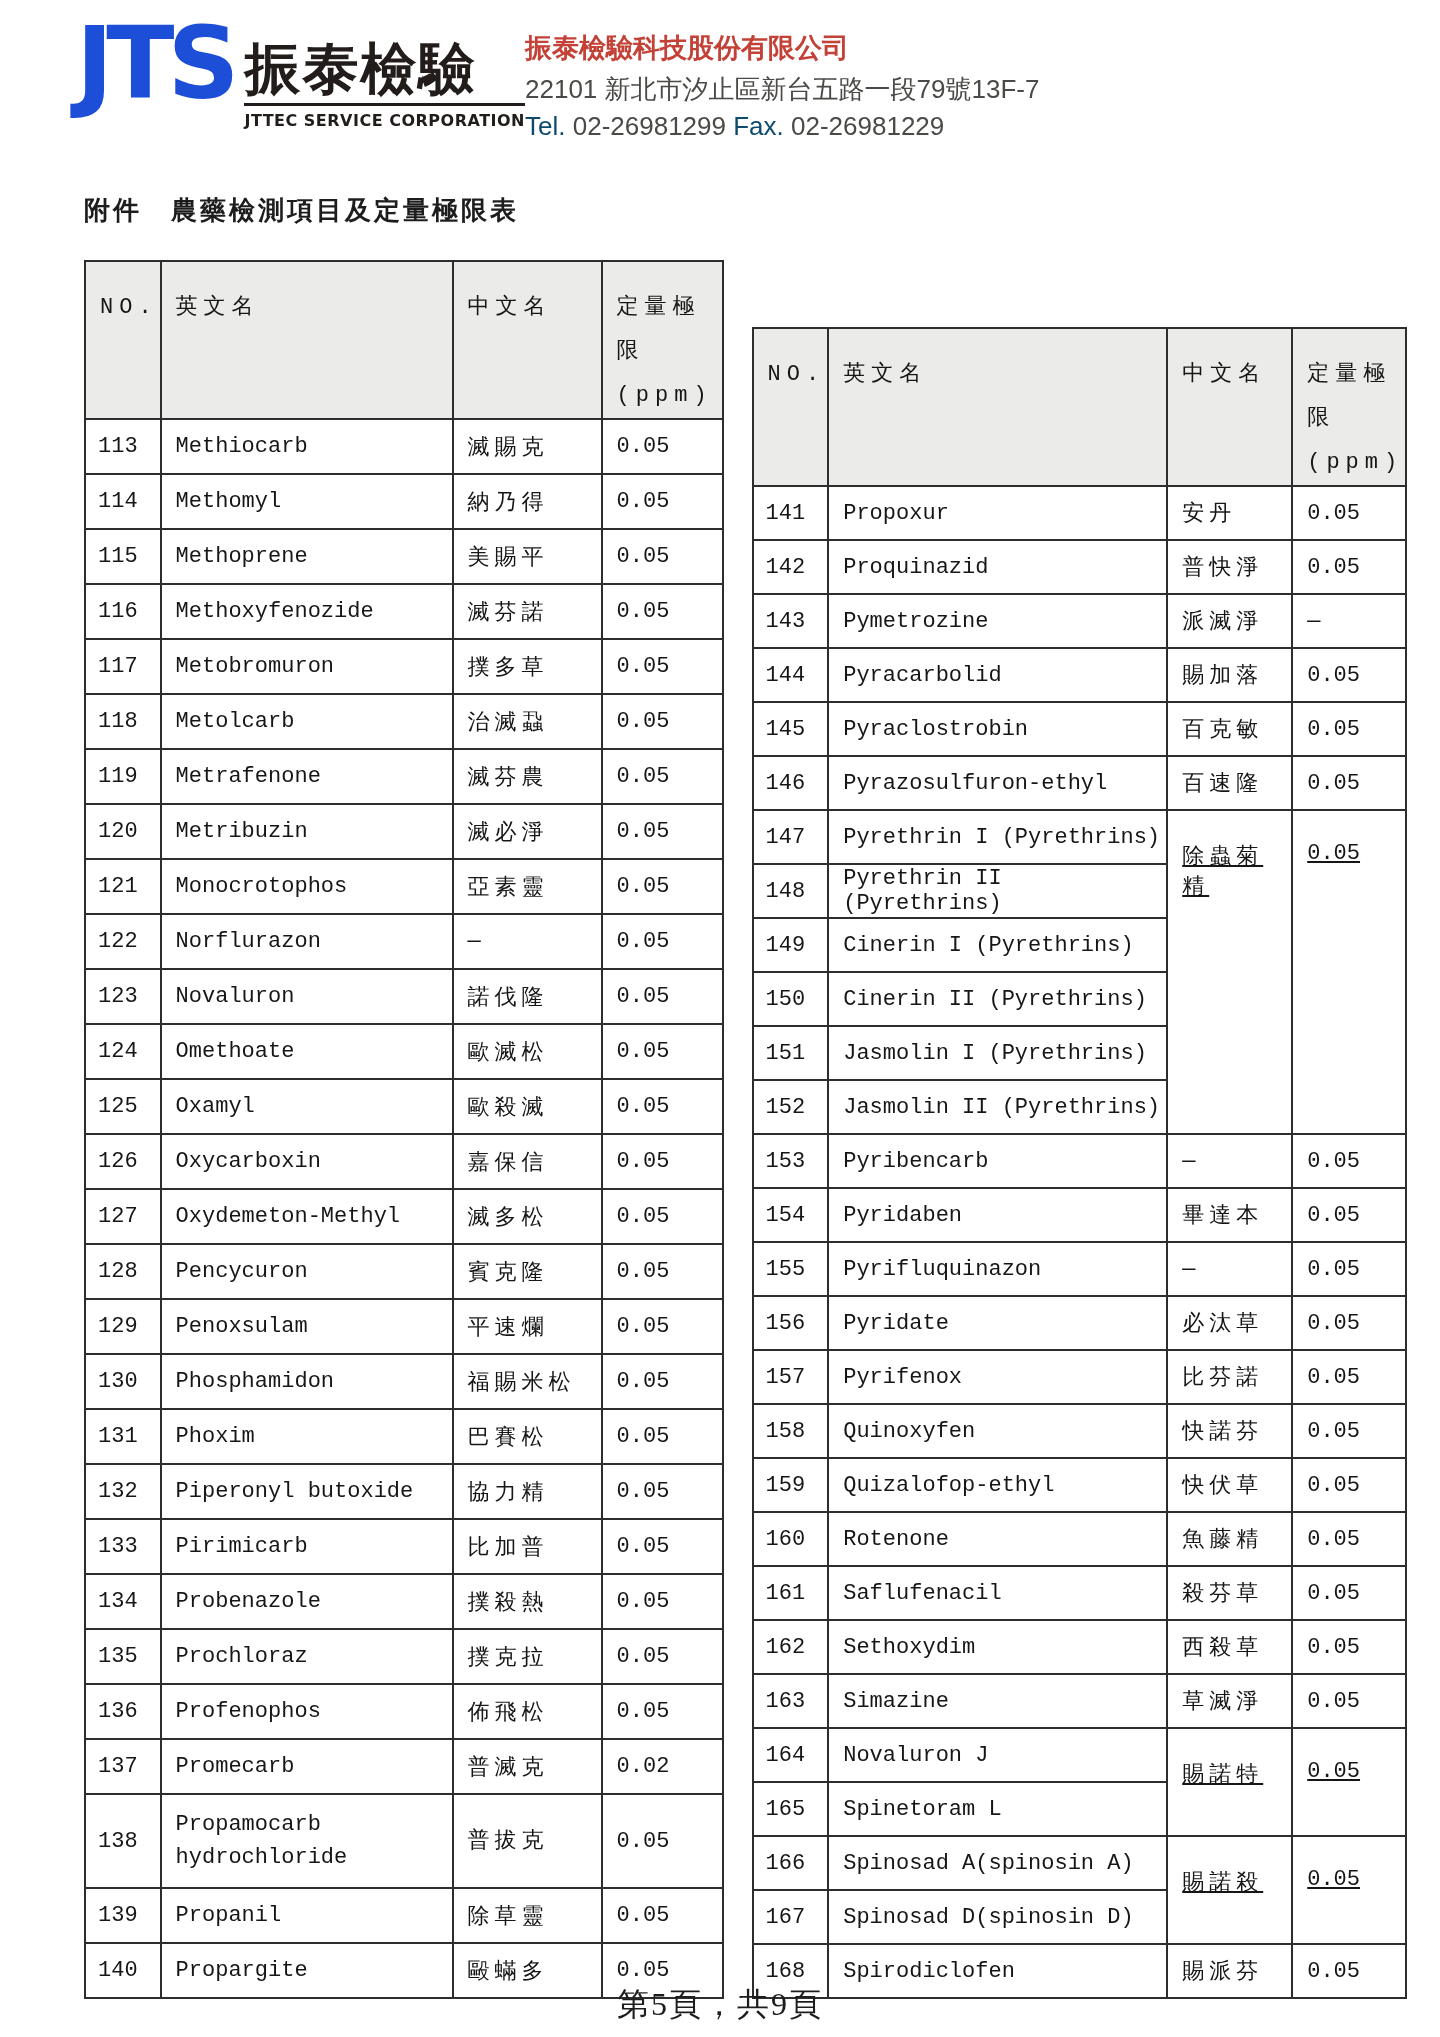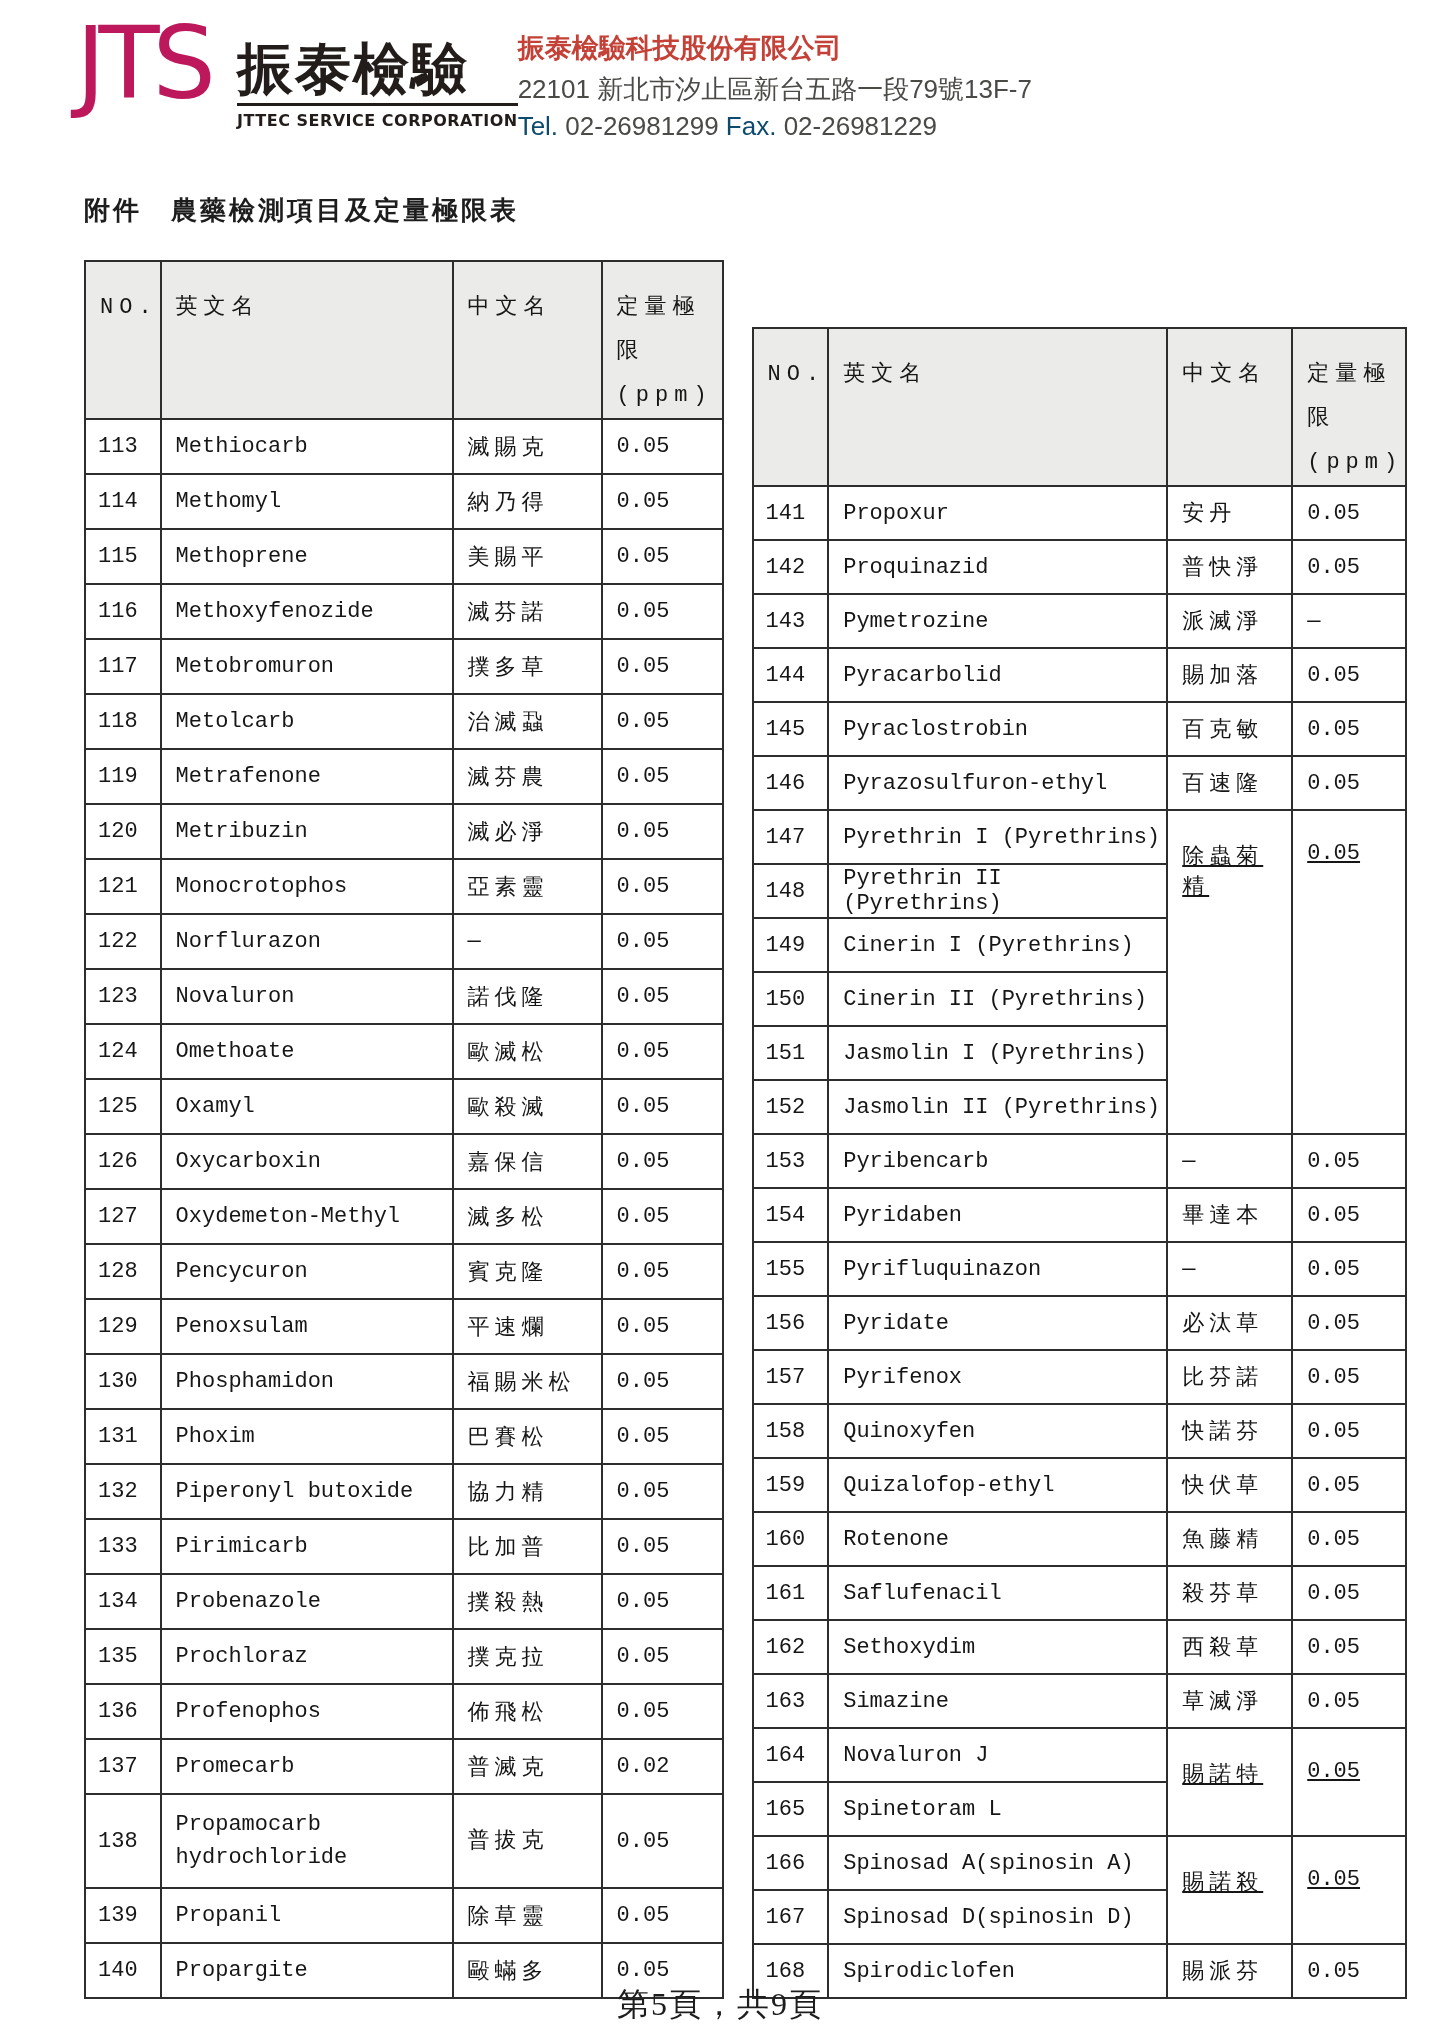--- a/index.html
+++ b/index.html
@@ -4,24 +4,24 @@
 <style>
   html,body{margin:0;padding:0;}
   body{
     width:1440px;height:2037px;position:relative;background:#ffffff;
     font-family:"Liberation Sans",sans-serif;color:#1c1c1c;overflow:hidden;
   }
   
   .header{position:absolute;left:76px;top:14px;display:flex;align-items:flex-start;}
   .logo{display:flex;align-items:flex-start;}
   .logo-mark{
-    font-family:"DejaVu Sans",sans-serif;font-weight:normal;font-size:100px;line-height:1.0;
-    color:#be185d;letter-spacing:-7px;
-  }
-  .logo-text{margin-left:28px;padding-top:26px;}
+    font-family:"DejaVu Sans",sans-serif;font-weight:bold;font-size:100px;line-height:1.0;
+    color:#1d4ed8;letter-spacing:-7px;
+  }
+  .logo-text{margin-left:12px;padding-top:26px;}
   .logo-zh{font-family:"DejaVu Sans",sans-serif;font-size:56px;font-weight:bold;color:#221d1a;line-height:1.05;letter-spacing:2px;white-space:nowrap;}
   .logo-rule{height:3px;background:#221d1a;margin:4px 0 5px;}
   .logo-en{font-family:"DejaVu Sans",sans-serif;font-size:16px;font-weight:bold;color:#221d1a;letter-spacing:0.5px;white-space:nowrap;}
   .company{padding-top:16px;}
   .company-name{color:#c44137;font-size:27px;font-weight:bold;margin-bottom:6px;white-space:nowrap;}
   .company-address{color:#4c4a47;font-size:26px;margin-bottom:4px;white-space:nowrap;}
   .company-contact{color:#4c4a47;font-size:26px;white-space:nowrap;}
   .company-contact .red{color:#0c4a6e;}
   
   .doc-title{

